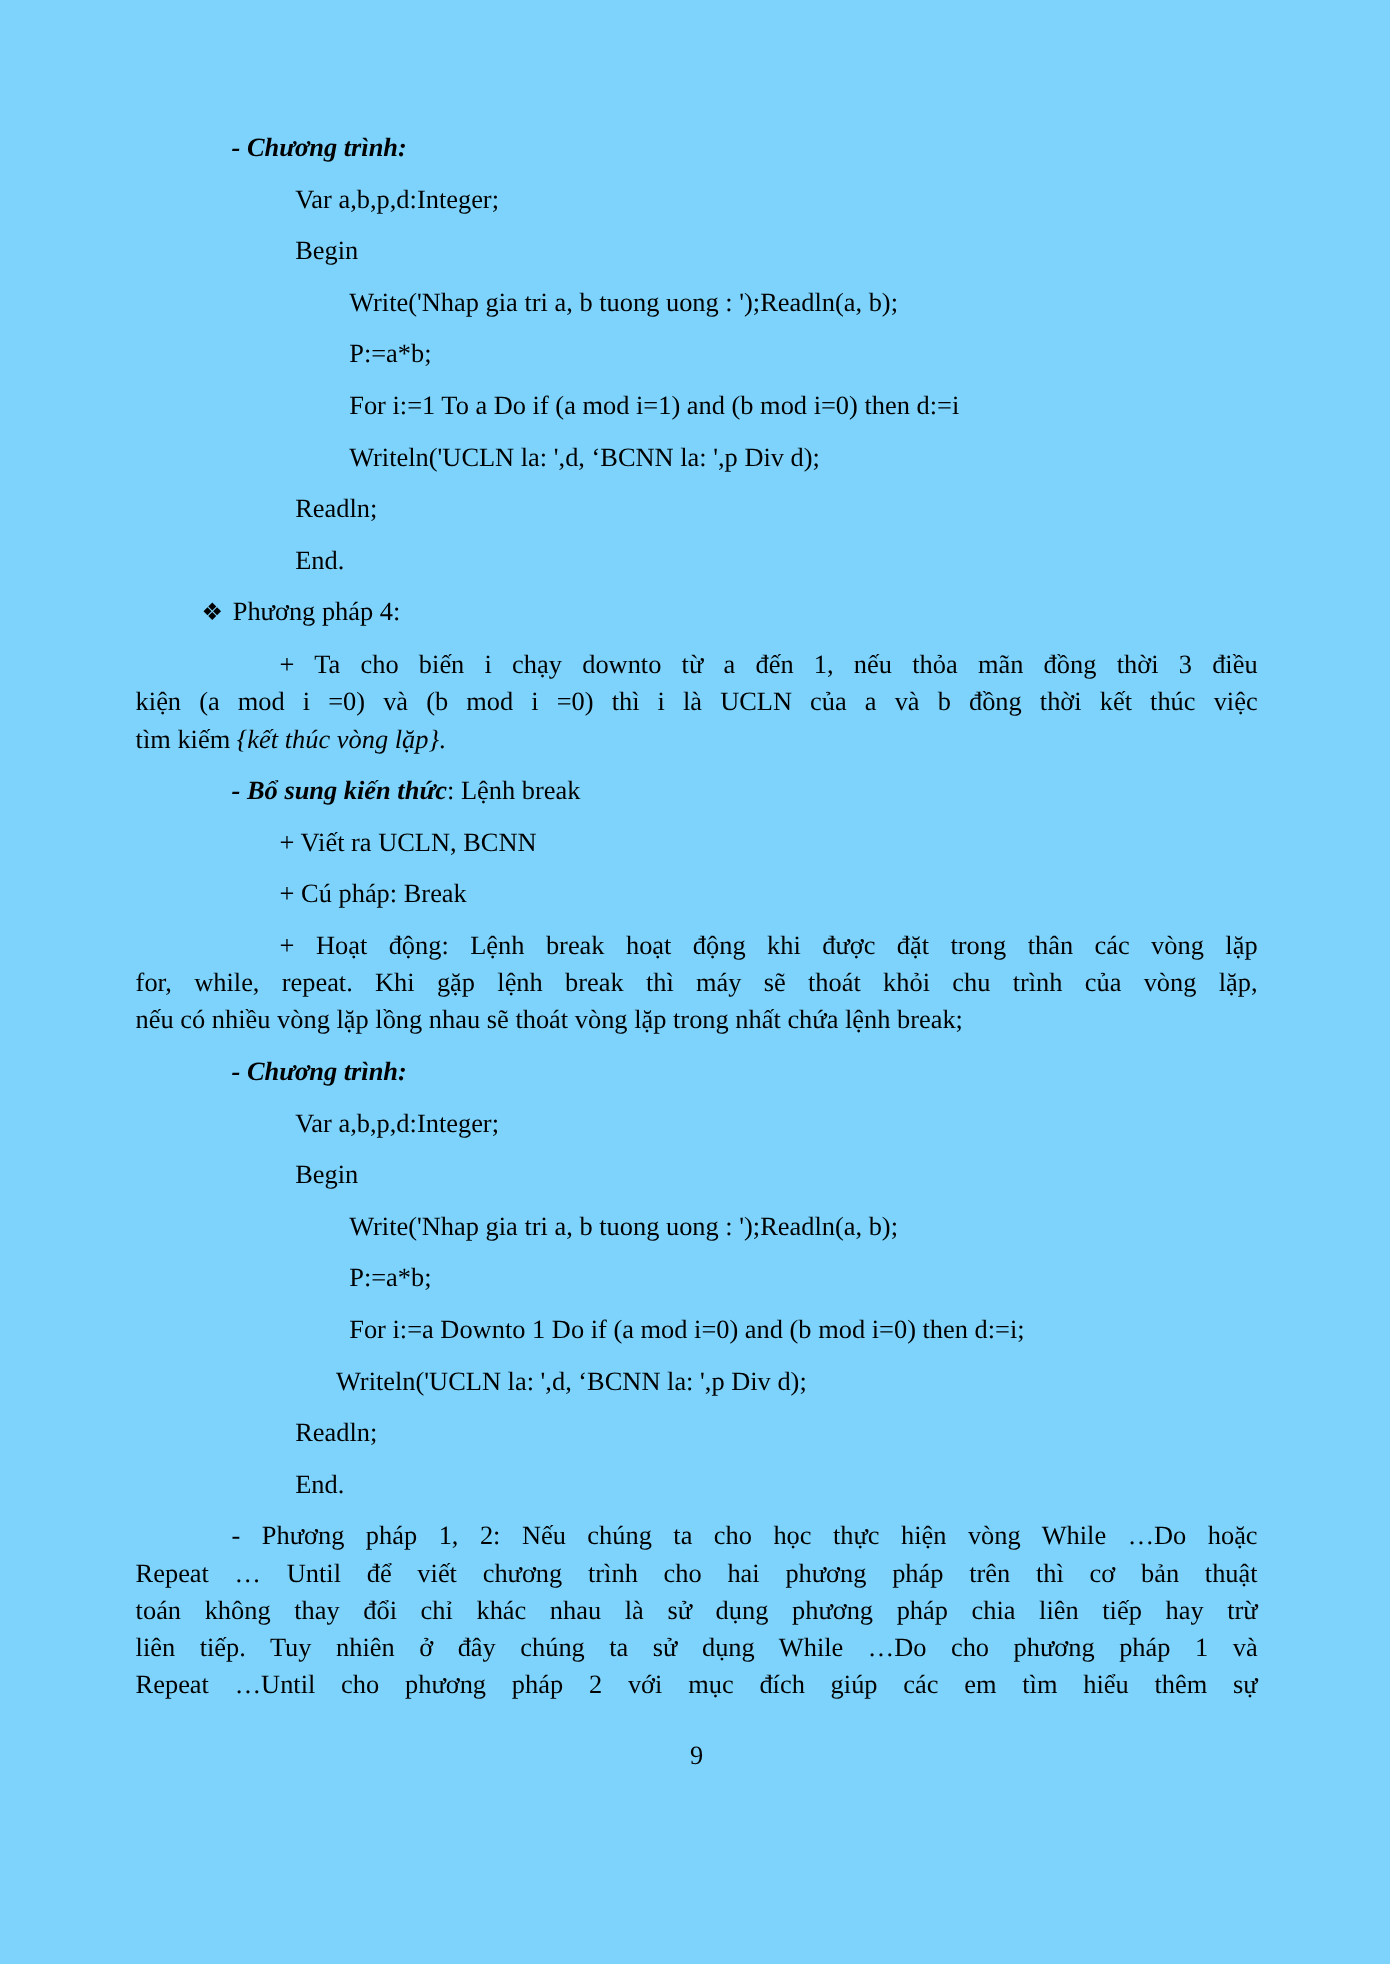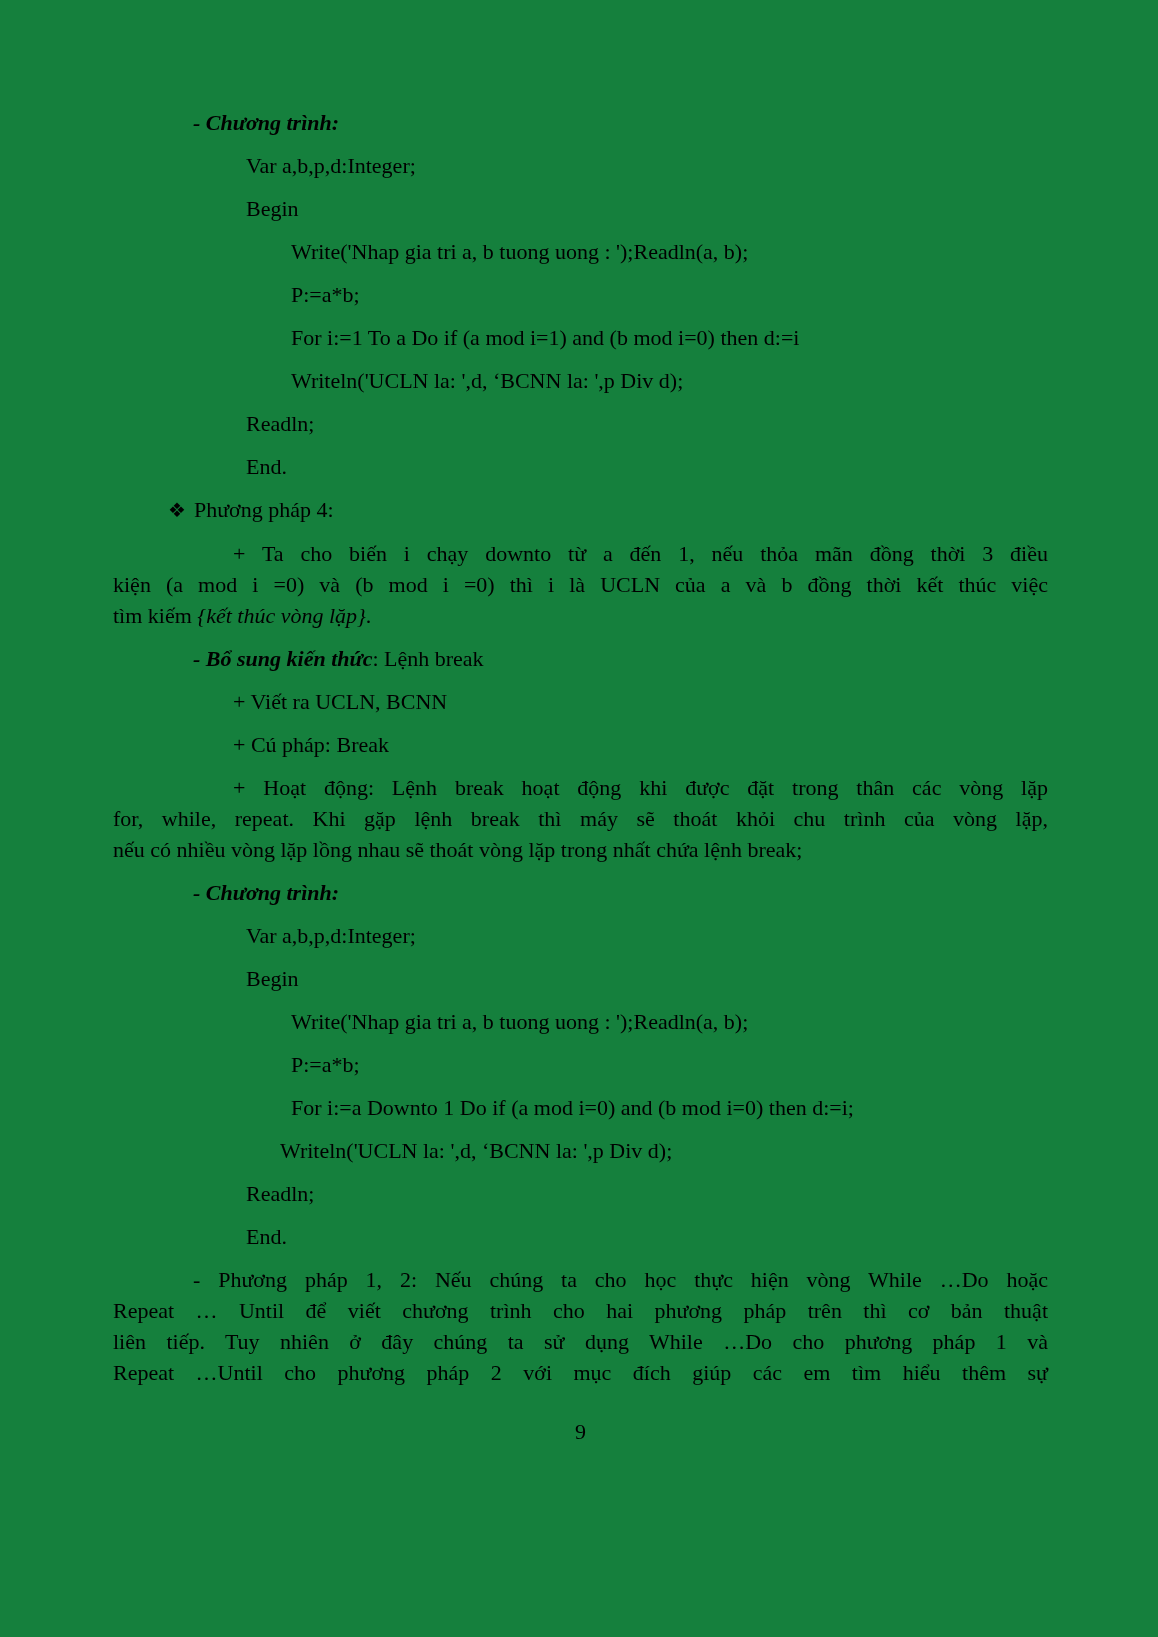--- a/index.html
+++ b/index.html
@@ -1,21 +1,21 @@
 <!DOCTYPE html>
 <html><head>
 <meta charset="utf-8">
 <style>
   * { margin: 0; padding: 0; box-sizing: border-box; }
   html, body { background: #e8e8e8; }
   .page {
     position: relative;
     width: 1158px;
     height: 1637px;
-    background: #15803d;
+    background: #7dd3fc;
     color: #000000;
     font-family: "Liberation Serif", "DejaVu Serif", serif;
     font-size: 22px;
     padding: 107px 110px 40px 113px;
     overflow: hidden;
   }
   .line {
     line-height: 31px;
     min-height: 31px;
     white-space: pre-wrap;
@@ -81,19 +81,20 @@
   <div class="line blk ind-c2">Write('Nhap gia tri a, b tuong uong : ');Readln(a, b);</div>
   <div class="line blk ind-c2">P:=a*b;</div>
   <div class="line blk ind-c2">For i:=a Downto 1 Do if (a mod i=0) and (b mod i=0) then d:=i;</div>
   <div class="line blk ind-c2b">Writeln('UCLN la: ',d, ‘BCNN la: ',p Div d);</div>
   <div class="line blk ind-c1">Readln;</div>
   <div class="line blk ind-c1">End.</div>
 
   <div class="para">
     <div class="line just ind-h">- Phương pháp 1, 2: Nếu chúng ta cho học thực hiện vòng While …Do hoặc</div>
     <div class="line just">Repeat … Until để viết chương trình cho hai phương pháp trên thì cơ bản thuật</div>
+    <div class="line just">toán không thay đổi chỉ khác nhau là sử dụng phương pháp chia liên tiếp hay trừ</div>
     <div class="line just">liên tiếp. Tuy nhiên ở đây chúng ta sử dụng While …Do cho phương pháp 1 và</div>
     <div class="line just">Repeat …Until cho phương pháp 2 với mục đích giúp các em tìm hiểu thêm sự</div>
   </div>
 
   <div class="pagenum">9</div>
 
 </div>
 
 </body></html>

